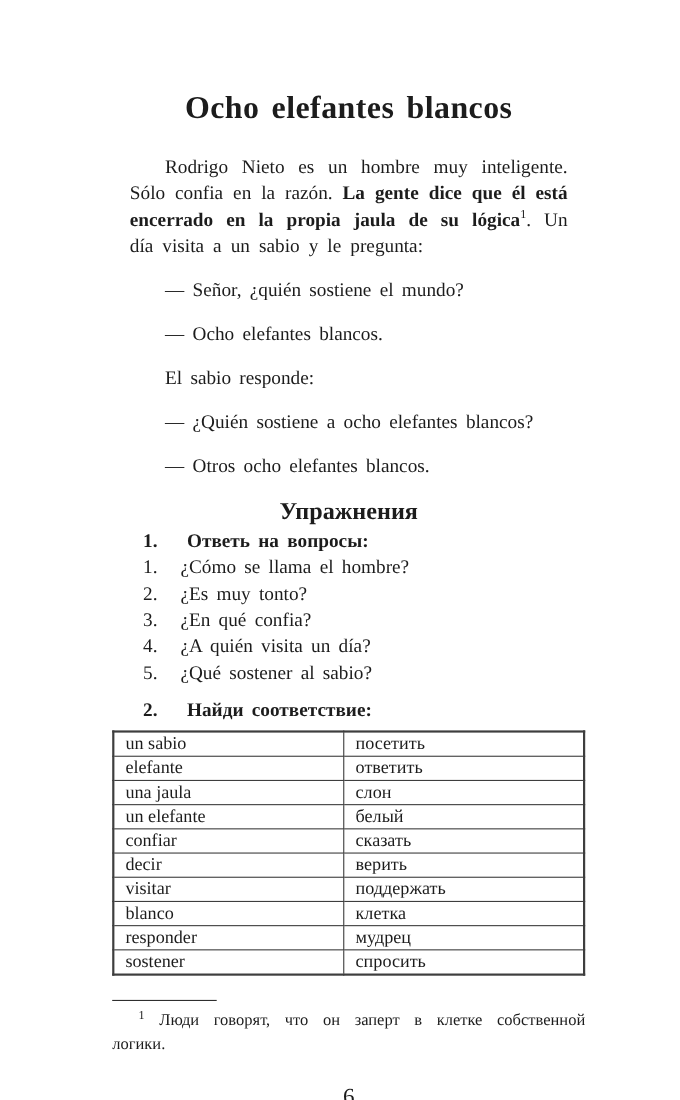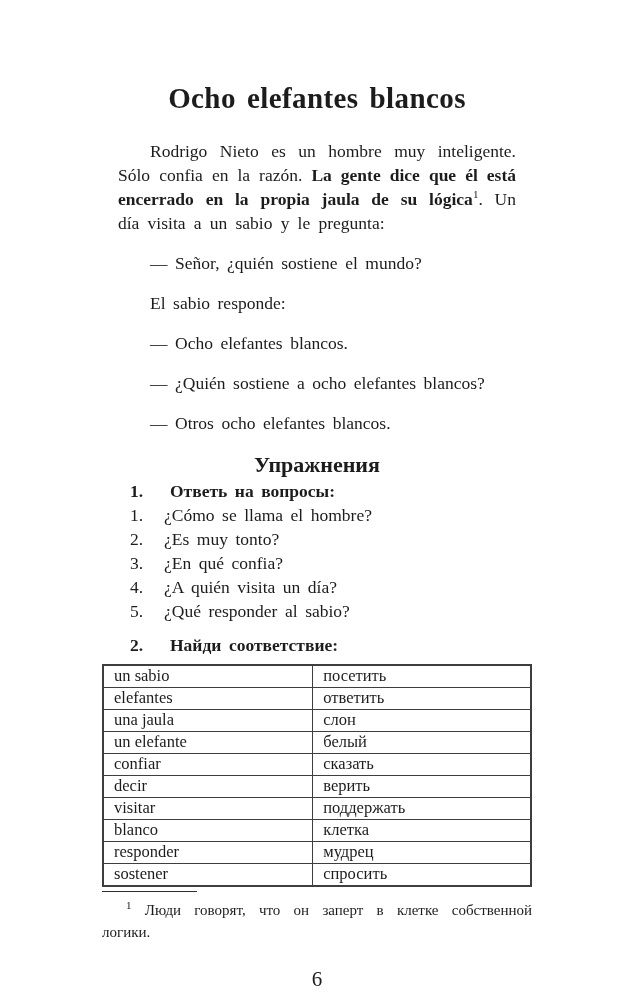--- a/index.html
+++ b/index.html
@@ -92,21 +92,21 @@
     border: 1px solid #3e3e3e;
     padding: 1px 10px 2px 10px;
     line-height: 18px;
     height: 18px;
     vertical-align: middle;
   }
   .match-table td.col-left {
     width: 49%;
   }
   .footnote {
-    margin-top: 4px;
+    margin-top: 22px;
     font-size: 15px;
   }
   .footnote-rule {
     width: 95px;
     height: 0;
     border-top: 1.5px solid #2e2e2e;
     margin-bottom: 7px;
   }
   .footnote-text {
     margin: 0;
@@ -127,23 +127,23 @@
 <div class="page">
   <div class="content">
 
     <h1 class="title">Ocho elefantes blancos</h1>
 
     <div class="story">
       <p class="lead-paragraph"><span>Rodrigo Nieto es un hombre muy inteligente. Sólo confia en la razón. </span><b>La gente dice que él está encerrado en la propia jaula de su lógica</b><span class="footref">1</span><span>. Un día visita a un sabio y le pregunta:</span></p>
 
         <p class="dialogue-line">— Señor, ¿quién sostiene el mundo?</p>
 
+        <p class="dialogue-line">— Ocho elefantes blancos.</p>
+
         <p class="dialogue-line">El sabio responde:</p>
-
-        <p class="dialogue-line">— Ocho elefantes blancos.</p>
 
         <p class="dialogue-line">— ¿Quién sostiene a ocho elefantes blancos?</p>
 
         <p class="dialogue-line">— Otros ocho elefantes blancos.</p>
 
     </div>
 
     <h2 class="section-heading">Упражнения</h2>
 
     <div>
@@ -167,41 +167,41 @@
           <span>¿En qué confia?</span>
         </div>
 
         <div class="list-row">
           <span class="num">4.</span>
           <span>¿A quién visita un día?</span>
         </div>
 
         <div class="list-row">
           <span class="num">5.</span>
-          <span>¿Qué responder al sabio?</span>
+          <span>¿Qué sostener al sabio?</span>
         </div>
 
     </div>
 
     <div class="exercise2-block">
       <div class="list-row exercise-heading-row">
         <span class="num">2.</span>
         <span>Найди соответствие:</span>
       </div>
 
       <table class="match-table">
         <tbody>
 
             <tr>
               <td class="col-left">un sabio</td>
               <td class="col-right">посетить</td>
             </tr>
 
             <tr>
-              <td class="col-left">elefantes</td>
+              <td class="col-left">elefante</td>
               <td class="col-right">ответить</td>
             </tr>
 
             <tr>
               <td class="col-left">una jaula</td>
               <td class="col-right">слон</td>
             </tr>
 
             <tr>
               <td class="col-left">un elefante</td>

